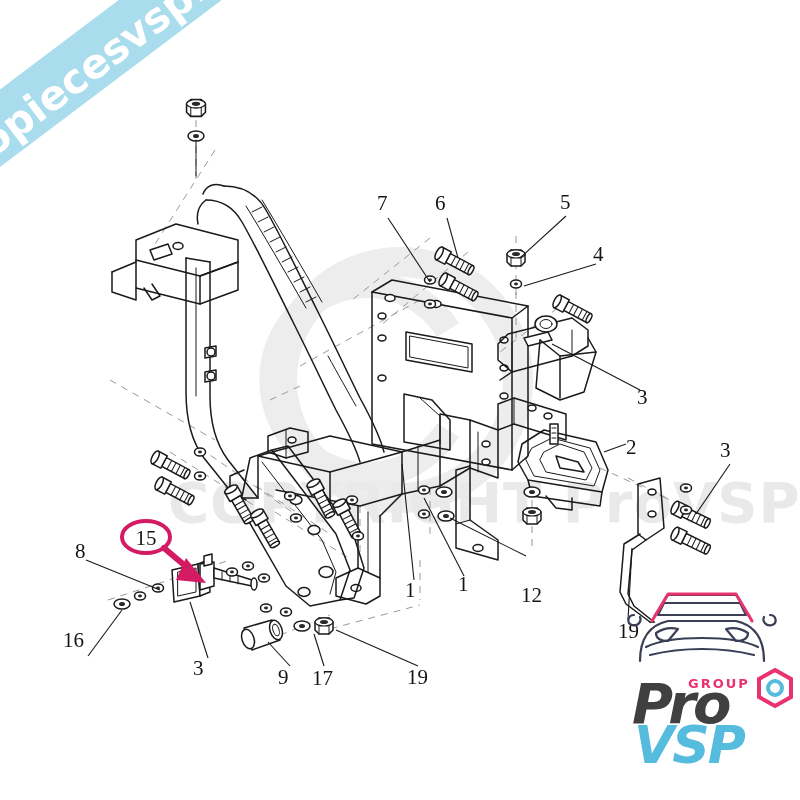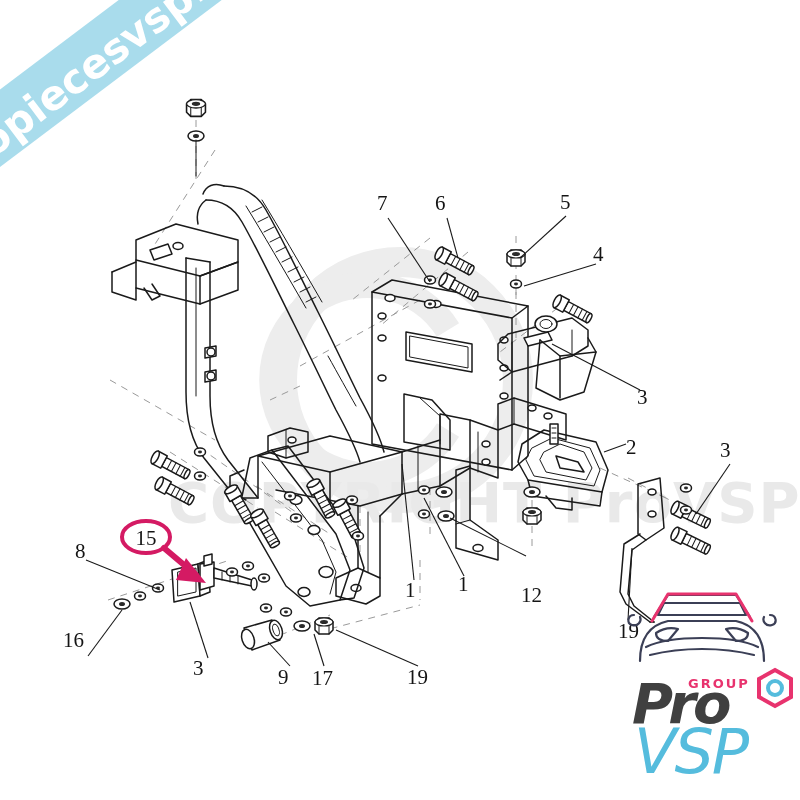--- a/index.html
+++ b/index.html
@@ -32,21 +32,21 @@
     position:absolute;left:82px;top:92px;font-family:"DejaVu Sans",sans-serif;
     font-weight:bold;font-size:13px;color:#e8336e;letter-spacing:2px;margin-top:9px;
   }
   .logo-pro{
     position:absolute;left:26px;top:96px;font-family:"DejaVu Sans",sans-serif;
     font-weight:bold;font-style:italic;font-size:56px;color:#404040;
     letter-spacing:-3px;
   }
   .logo-vsp{
     position:absolute;left:28px;top:140px;font-family:"DejaVu Sans",sans-serif;
-    font-weight:normal;font-style:italic;font-size:62px;color:#55bcdd;
+    font-weight:bold;font-style:italic;font-size:52px;color:#55bcdd;
     letter-spacing:-2px;
   }
 </style>
 </head>
 <body>
 
 <div id="stage">
 
   <svg class="layer" viewBox="0 0 800 800">
     <g fill="none" stroke="#ededed" stroke-width="30">

